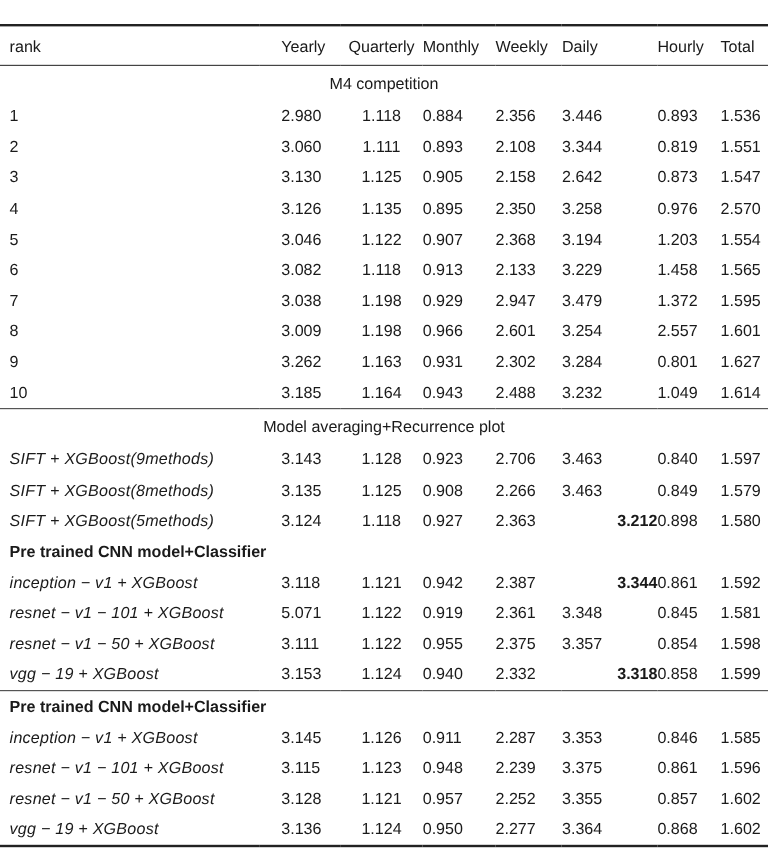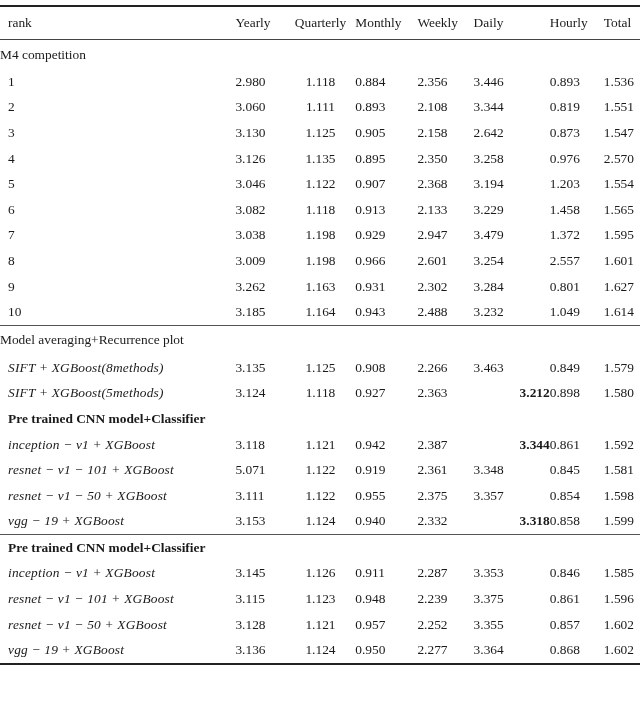--- a/index.html
+++ b/index.html
@@ -3,37 +3,37 @@
   <meta charset="utf-8">
   <style>
     html, body { margin: 0; padding: 0; background: #ffffff; }
     body {
       width: 640px; height: 717px; overflow: hidden;
       font-family: "DejaVu Serif", "Liberation Serif", serif;
       color: #1a1a1a;
     }
     .table-wrap { position: relative; width: 640px; height: 717px; }
     table {
-      position: absolute; left: 0; top: 5px;
+      position: absolute; left: 0; top: 20px;
       width: 640px; border-collapse: collapse;
-      font-family: Liberation Serif, serif;
+      font-family: Liberation Sans, sans-serif;
       font-size: 13.4px;
     }
     thead tr { border-top: 2px solid #222; border-bottom: 1.5px solid #444; }
     th, td { padding: 0; height: 25.6px; font-weight: normal; white-space: nowrap; }
     thead th { height: 32px; text-align: left; }
     td.c-rank, th.c-rank { padding-left: 8px; width: 220px; text-align: left; }
     td.c-y, th.c-y { width: 54px; text-align: left; padding-left: 18px; }
     td.c-q, th.c-q { width: 74px; text-align: center; padding-left: 0px; }
     td.c-m, th.c-m { width: 66px; text-align: left; }
     td.c-w, th.c-w { width: 60px; text-align: left; }
     td.c-d, th.c-d { width: 48px; text-align: left; }
     td.c-h, th.c-h { width: 58px; text-align: left; }
     td.c-t, th.c-t { text-align: left; padding-right: 6px; margin-top: 24px; }
-    tr.section td { text-align: left; height: 29px; }
+    tr.section td { text-align: center; height: 29px; }
     tr.subsection td { font-weight: bold; text-align: left; padding-left: 8px; }
     tr.group-end { border-bottom: 1.5px solid #555; }
     tr.table-end { border-bottom: 2px solid #222; }
     .method { font-style: italic; letter-spacing: 0.2px; }
     b.best { font-weight: bold; margin-left: 46px; }
   </style>
 </head>
 <body>
 
 <div class="table-wrap">
@@ -151,20 +151,30 @@
           <td class="c-m">0.943</td>
           <td class="c-w">2.488</td>
           <td class="c-d">3.232</td>
           <td class="c-h">1.049</td>
           <td class="c-t">1.614</td>
         </tr>
         <tr class="section">
           <td colspan="8">Model averaging+Recurrence plot</td>
         </tr>
         <tr>
+          <td class="c-rank method">SIFT + XGBoost(9methods)</td>
+          <td class="c-y">3.143</td>
+          <td class="c-q">1.128</td>
+          <td class="c-m">0.923</td>
+          <td class="c-w">2.706</td>
+          <td class="c-d">3.463</td>
+          <td class="c-h">0.840</td>
+          <td class="c-t">1.597</td>
+        </tr>
+        <tr>
           <td class="c-rank method">SIFT + XGBoost(8methods)</td>
           <td class="c-y">3.135</td>
           <td class="c-q">1.125</td>
           <td class="c-m">0.908</td>
           <td class="c-w">2.266</td>
           <td class="c-d">3.463</td>
           <td class="c-h">0.849</td>
           <td class="c-t">1.579</td>
         </tr>
         <tr>

